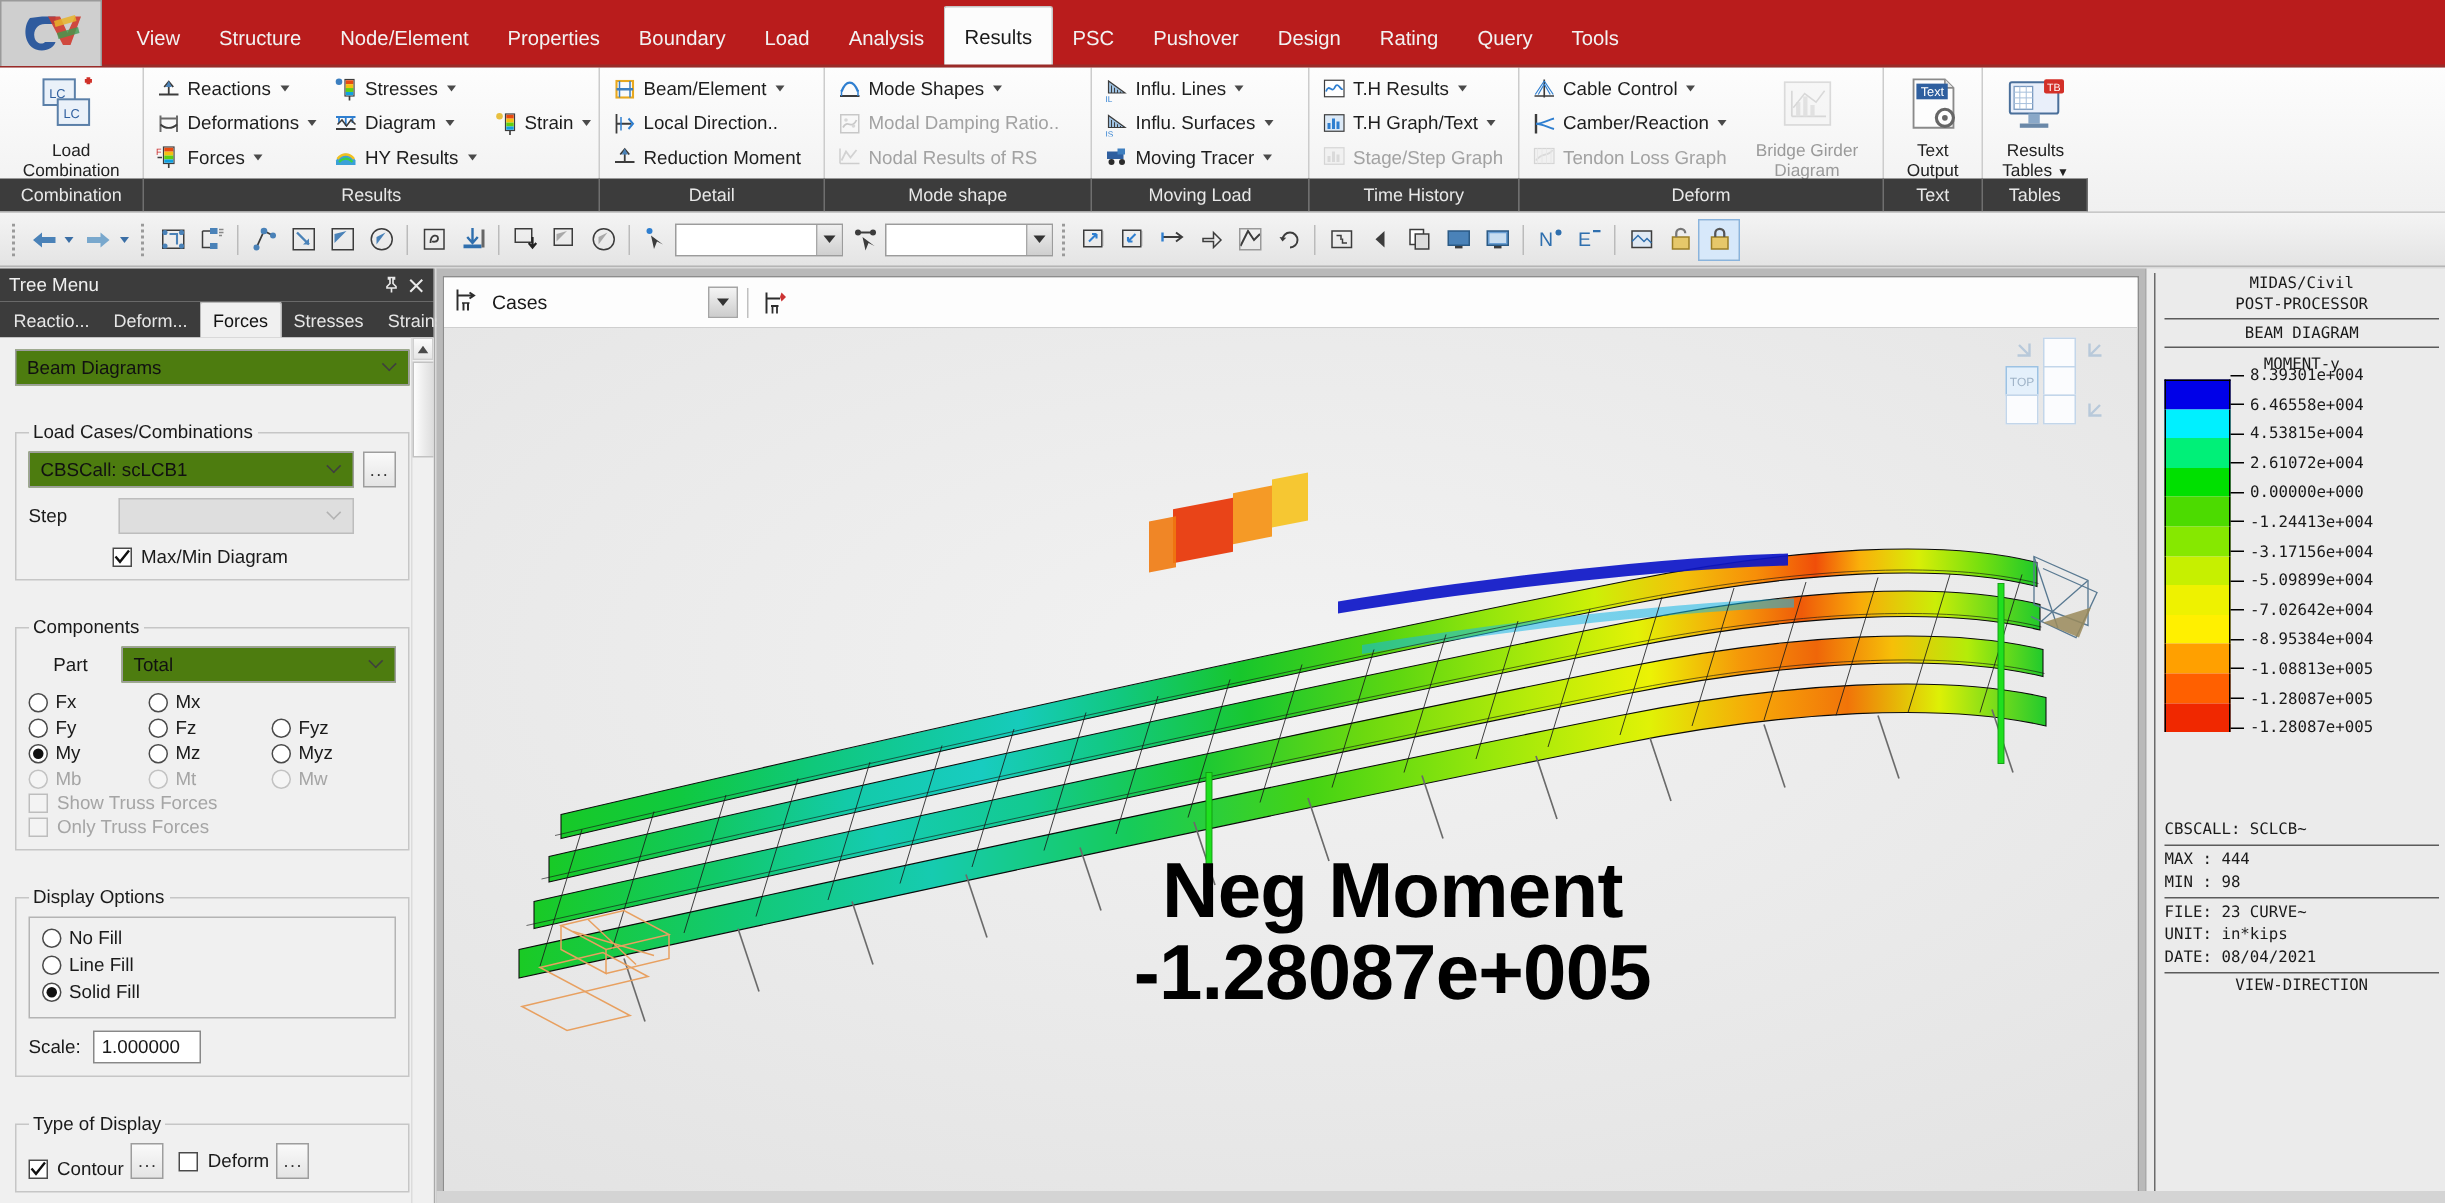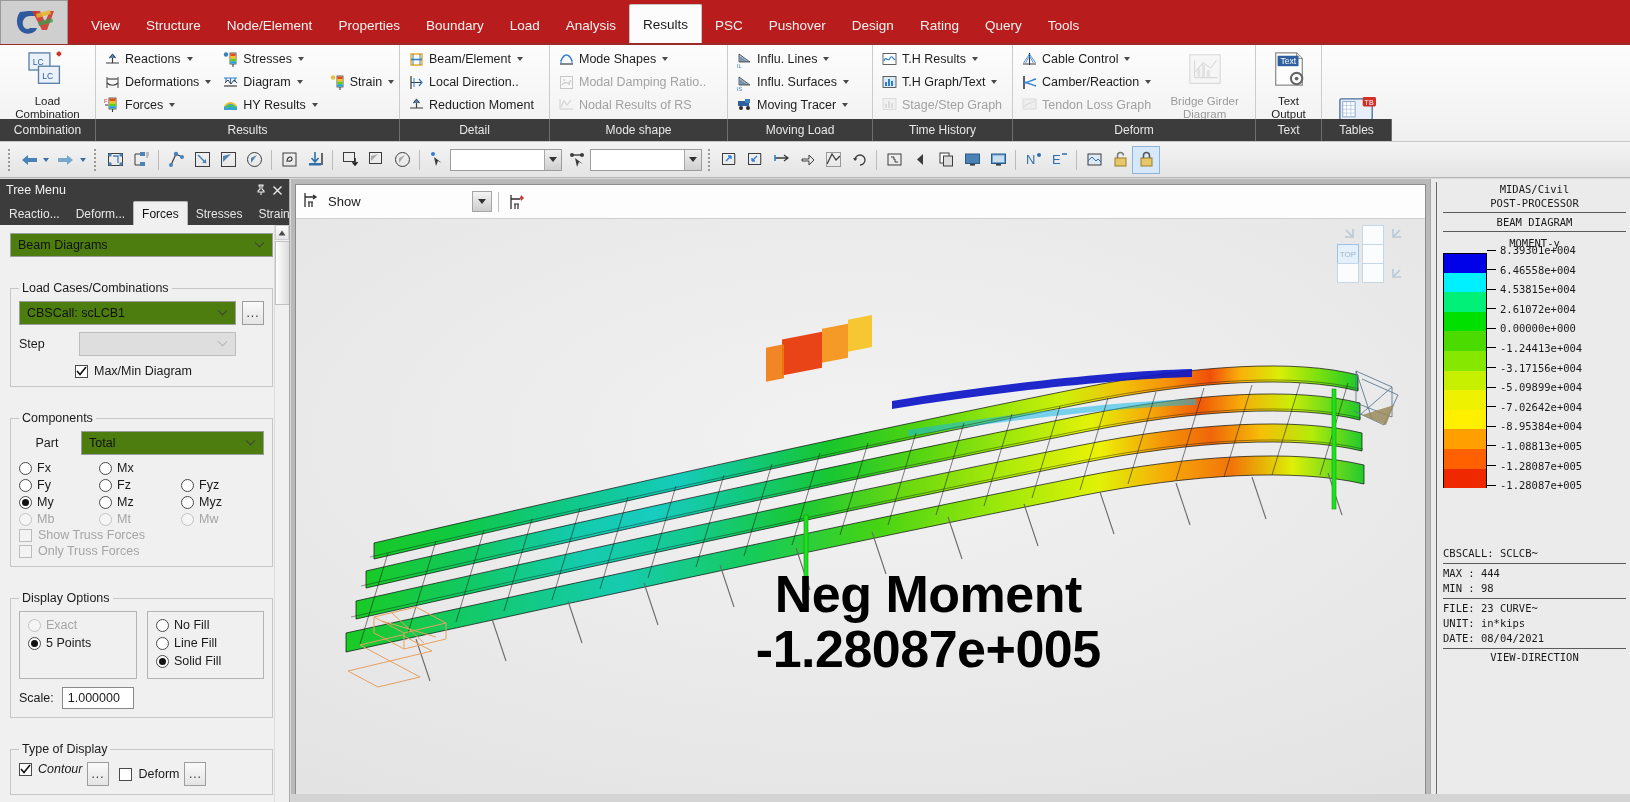--- a/index.html
+++ b/index.html
@@ -551,21 +551,21 @@
                 <path d="M8 2 h22 l6 6 v28 H8 Z" fill="#fdfdfd" stroke="#8a8a8a" stroke-width="1.3"></path>
                 <path d="M30 2 v6 h6" fill="#e4e4e4" stroke="#8a8a8a" stroke-width="1.1"></path>
                 <rect x="10" y="5" width="22" height="11" fill="#2f5f9f"></rect>
                 <text x="13" y="14" font-size="9" fill="#fff" font-family="Liberation Sans">Text</text>
                 <circle cx="30" cy="29" r="6" fill="none" stroke="#666" stroke-width="2.2"></circle>
                 <circle cx="30" cy="29" r="2" fill="#666"></circle>
               </svg></span>
             <div class="lbl">Text<br>Output</div>
           </div>
         </div>
-        <div class="rgroup" style="width: 70px; margin-top: 44px;">
+        <div class="rgroup" style="width: 70px;">
           <div class="bigbtn">
             <span class="bigico"><svg viewBox="0 0 44 40" width="42" height="38">
                 <rect x="4" y="4" width="34" height="22" rx="1.5" fill="#e9effa" stroke="#4a6f9a" stroke-width="1.4"></rect>
                 <rect x="7" y="7" width="13" height="16" fill="#fff" stroke="#7a9ac0" stroke-width=".9"></rect>
                 <path d="M7 11 h13 M7 15 h13 M7 19 h13 M11 7 v16 M15.5 7 v16" stroke="#a8c0dc" stroke-width=".7"></path>
                 <rect x="17" y="26" width="8" height="7" fill="#8aa8c8"></rect>
                 <rect x="11" y="33" width="20" height="3" fill="#6a88a8"></rect>
                 <rect x="28" y="2" width="14" height="10" rx="1.5" fill="#d33028"></rect>
                 <text x="30" y="10" font-size="7.5" fill="#fff" font-family="Liberation Sans">TB</text>
               </svg></span>
@@ -932,30 +932,20 @@
             <div class="citem dis">
               <span class="cbx dis"></span>
               <span>Only Truss Forces</span>
             </div>
           </div>
       </fieldset>
 
       <fieldset class="grp">
         <legend>Display Options</legend>
         <div class="row" style="align-items:stretch;gap:10px">
-          <div class="dispbox" style="width:118px" id="precision-box">
-              <div class="ritem dis" style="margin-bottom: 4px;">
-                <span class="rdo dis"></span>
-                <span>Exact</span>
-              </div>
-              <div class="ritem" style="margin-bottom: 4px;">
-                <span class="rdo on"></span>
-                <span>5 Points</span>
-              </div>
-            </div>
           <div class="dispbox" style="flex:1" id="fill-box">
               <div class="ritem" style="margin-bottom: 4px;">
                 <span class="rdo"></span>
                 <span>No Fill</span>
               </div>
               <div class="ritem" style="margin-bottom: 4px;">
                 <span class="rdo"></span>
                 <span>Line Fill</span>
               </div>
               <div class="ritem" style="margin-bottom: 4px;">
@@ -966,21 +956,21 @@
         </div>
         <div class="row" style="margin-top:8px;gap:8px">
           <div class="lbl-sm">Scale:</div>
           <div class="txtfld">1.000000</div>
         </div>
       </fieldset>
 
       <fieldset class="grp">
         <legend>Type of Display</legend>
         <div class="row" style="gap:10px" id="display-type-row">
-            <div style="display: flex; align-items: flex-start; gap: 5px; font-style: italic;">
+            <div style="display: flex; align-items: flex-end; gap: 5px;">
               <div class="citem" style="margin-top: 0px;">
                 <span class="cbx">
                   <svg width="11" height="10" viewBox="0 0 11 10">
                     <path d="M1 5 L4 8.5 L10 1" fill="none" stroke="#111" stroke-width="1.6"></path>
                   </svg>
                 </span>
                 <span>Contour</span>
               </div>
               <div class="dots">...</div>
             </div>
@@ -1009,21 +999,21 @@
     <div class="vframe">
       <div class="vbar">
         <div class="vcombo">
           <span>
             <svg width="20" height="20" viewBox="0 0 20 20">
                 <path d="M3 3 v14 M3 7 h10 M11 5 l3 2 -3 2" fill="none" stroke="#2d2d2d" stroke-width="1.3"></path>
                 <path d="M7 12 v5 M10 12 v5" stroke="#2d2d2d" stroke-width="1.3"></path>
                 <path d="M6 12 h5" stroke="#2d2d2d" stroke-width="1.1"></path>
               </svg>
           </span>
-          <span>Show</span>
+          <span>Cases</span>
           <span class="arw">
               <i></i>
             </span>
         </div>
         <div class="vsep"></div>
         <div class="tbtn">
           <svg width="20" height="20" viewBox="0 0 20 20">
               <path d="M3 3 v14 M3 7 h9" fill="none" stroke="#2d2d2d" stroke-width="1.3"></path>
               <path d="M13 3 l3 3 -3 3 -1 -3 z" fill="#c33"></path>
               <path d="M7 12 v5 M10 12 v5 M6 12 h5" stroke="#2d2d2d" stroke-width="1.2" fill="none"></path>

